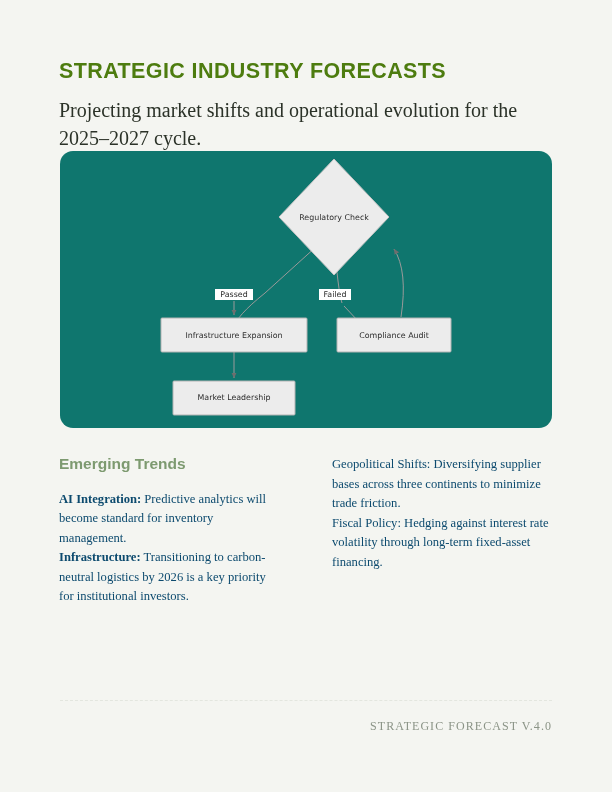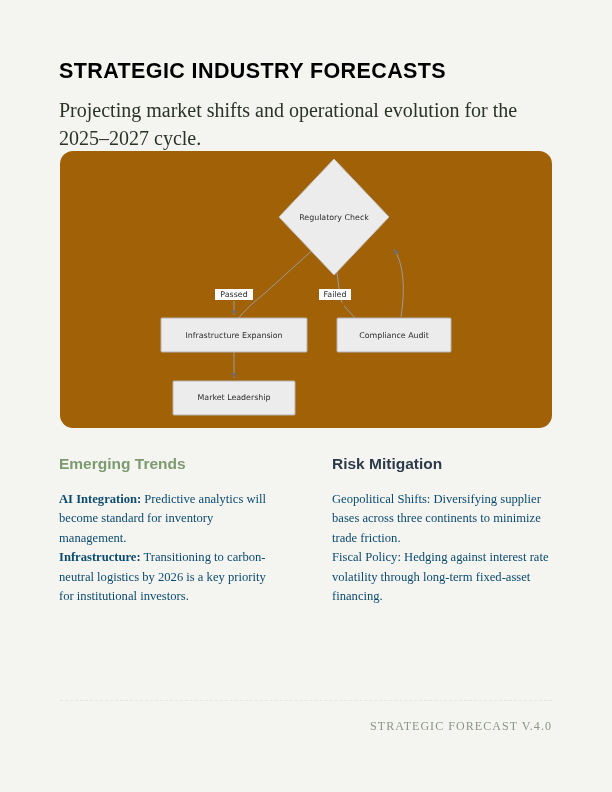--- a/index.html
+++ b/index.html
@@ -26,21 +26,21 @@
   
   .doc-title {
     position: absolute;
     left: 59px;
     top: 59px;
     width: 500px;
     font-family: "Liberation Sans", sans-serif;
     font-size: 21.5px;
     font-weight: bold;
     letter-spacing: 0.4px;
-    color: #000000;
+    color: #4d7c0f;
     line-height: 1.15;
   }
 
   .doc-subtitle {
     position: absolute;
     left: 59px;
     top: 96px;
     width: 460px;
     font-family: "Liberation Serif", serif;
     font-size: 20px;
@@ -48,21 +48,21 @@
     color: #2b3228;
   }
 
   
   .diagram-card {
     position: absolute;
     left: 60px;
     top: 151px;
     width: 492px;
     height: 277px;
-    background: #a16207;
+    background: #0f766e;
     border-radius: 13px;
     overflow: hidden;
   }
 
   .diagram-svg {
     position: absolute;
     left: 0;
     top: 0;
     display: block;
   }
@@ -212,21 +212,20 @@
 
     <div class="column">
       <div class="col-heading accent-green">Emerging Trends</div>
       <div class="col-body">
         <span class="entry"><span class="term-strong">AI Integration:</span><span> Predictive analytics will become standard for inventory management.</span></span>
         <span class="entry"><span class="term-strong">Infrastructure:</span><span> Transitioning to carbon-neutral logistics by 2026 is a key priority for institutional investors.</span></span>
       </div>
     </div>
 
     <div class="column">
-      <div class="col-heading accent-dark">Risk Mitigation</div>
       <div class="col-body">
         <span class="entry"><span class="term-plain">Geopolitical Shifts:</span><span> Diversifying supplier bases across three continents to minimize trade friction.</span></span>
         <span class="entry"><span class="term-plain">Fiscal Policy:</span><span> Hedging against interest rate volatility through long-term fixed-asset financing.</span></span>
       </div>
     </div>
   </div>
 
   <div class="footer-rule"></div>
   <div class="footer-text">STRATEGIC FORECAST V.4.0</div>
 

